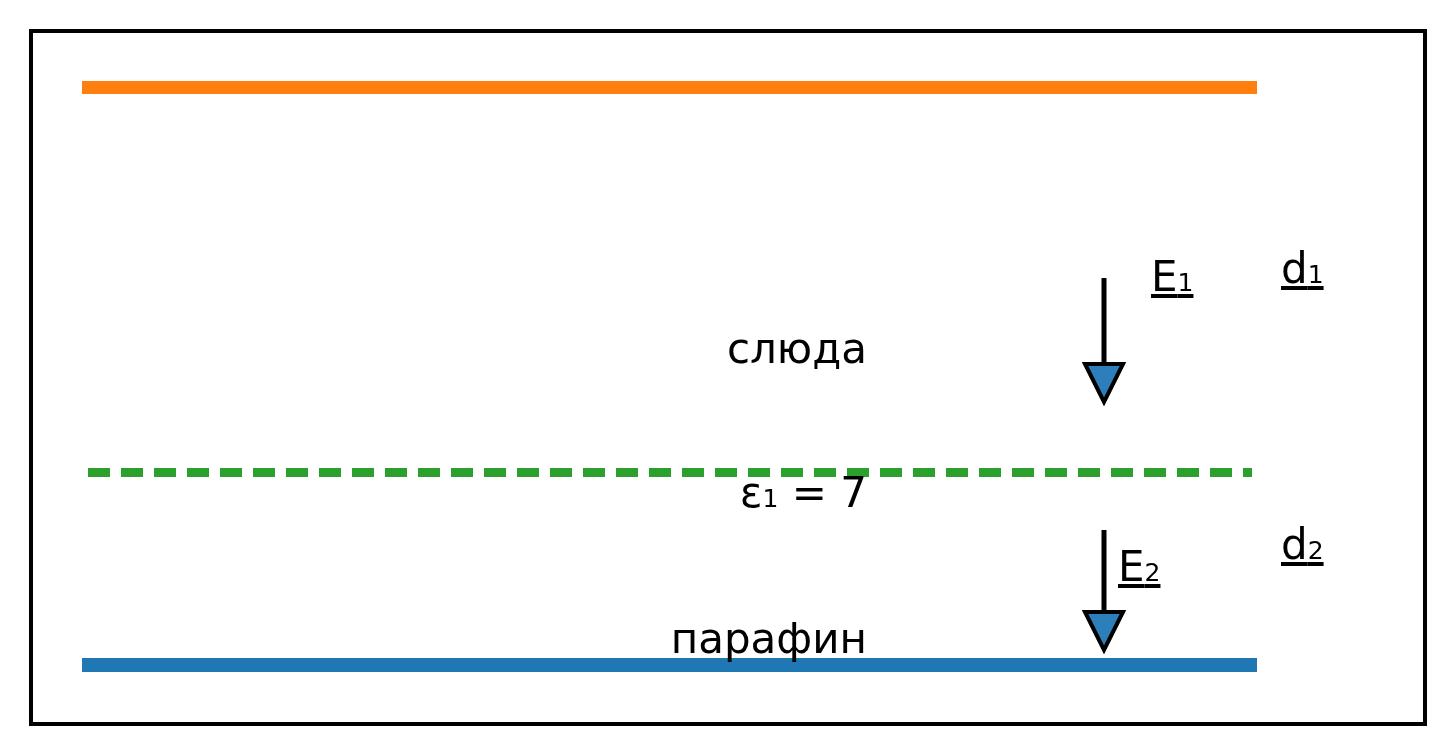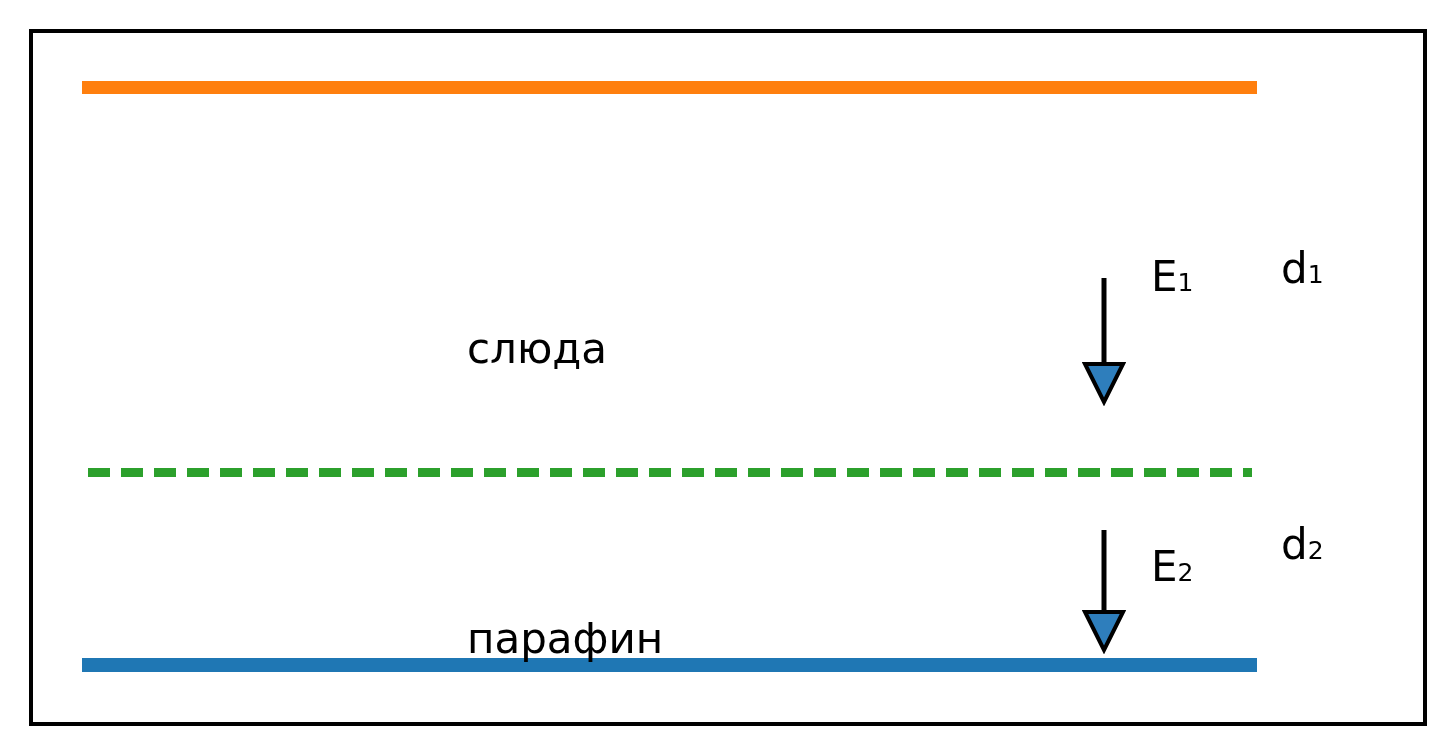--- a/index.html
+++ b/index.html
@@ -49,39 +49,40 @@
     background: repeating-linear-gradient(
       to right,
       #2ca02c 0px, #2ca02c 22px,
       transparent 22px, transparent 33px
     );
   }
   .region-label {
     position: absolute;
     left: 467px;
     width: 400px;
-    text-align: left;
+    text-align: right;
     font-size: 42px;
     line-height: 48px;
     white-space: pre;
   }
   .region-label.mica { top: 229px; }
   .region-label.paraffin { top: 519px; }
   .sub {
     font-size: 25px;
   }
   .side-label {
     position: absolute;
     font-size: 42px;
     line-height: 42px;
     white-space: pre;
+    text-decoration: underline;
   }
   .lbl-e1 { left: 1151px; top: 256px; }
   .lbl-d1 { left: 1281px; top: 248px; }
-  .lbl-e2 { left: 1151px; top: 546px; }
+  .lbl-e2 { left: 1118px; top: 546px; }
   .lbl-d2 { left: 1281px; top: 524px; }
   .arrow-svg {
     position: absolute;
     left: 1082px;
     width: 44px;
   }
   .arrow-svg.a1 { top: 276px; height: 130px; }
   .arrow-svg.a2 { top: 528px; height: 126px; }
 </style>
 </head>
@@ -91,20 +92,21 @@
 
   <div class="figure-border"></div>
 
   <div class="plate top"></div>
   <div class="plate bottom"></div>
 
   <div class="interface-line"></div>
 
   <div class="region-label mica">
     <div><span>слюда</span></div>
+    <div><span>ε</span><span class="sub">1</span><span> = 7</span></div>
   </div>
 
   <div class="region-label paraffin">
     <div><span>парафин</span></div>
     
   </div>
 
   <svg class="arrow-svg a1" viewBox="0 0 44 130">
     <line x1="22" y1="2" x2="22" y2="92" stroke="#000000" stroke-width="5"></line>
     <polygon points="3,88 41,88 22,126" stroke="#000000" stroke-width="4" stroke-linejoin="miter" fill="#2e7ebc"></polygon>

